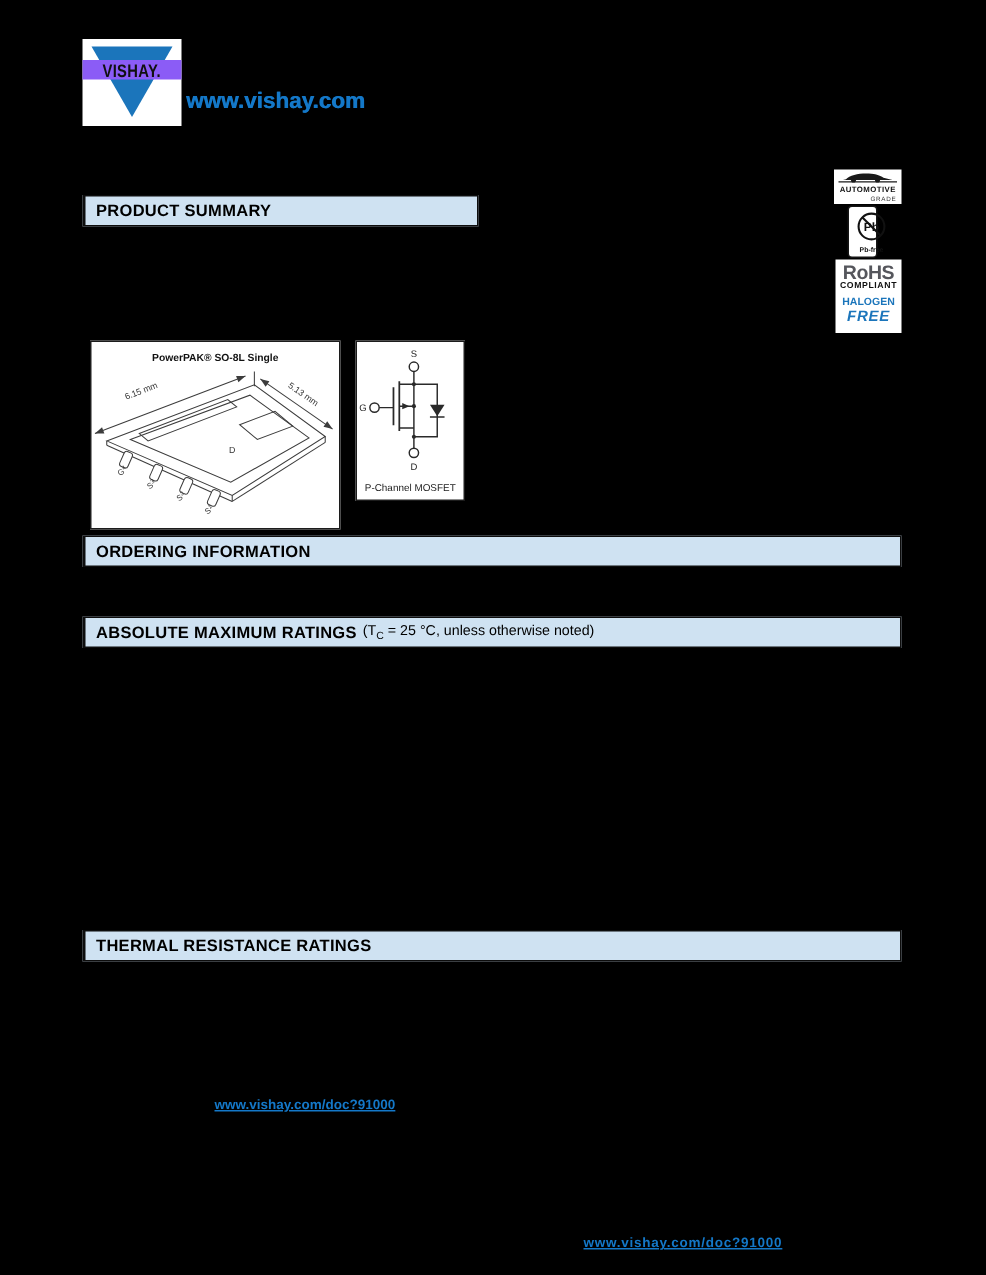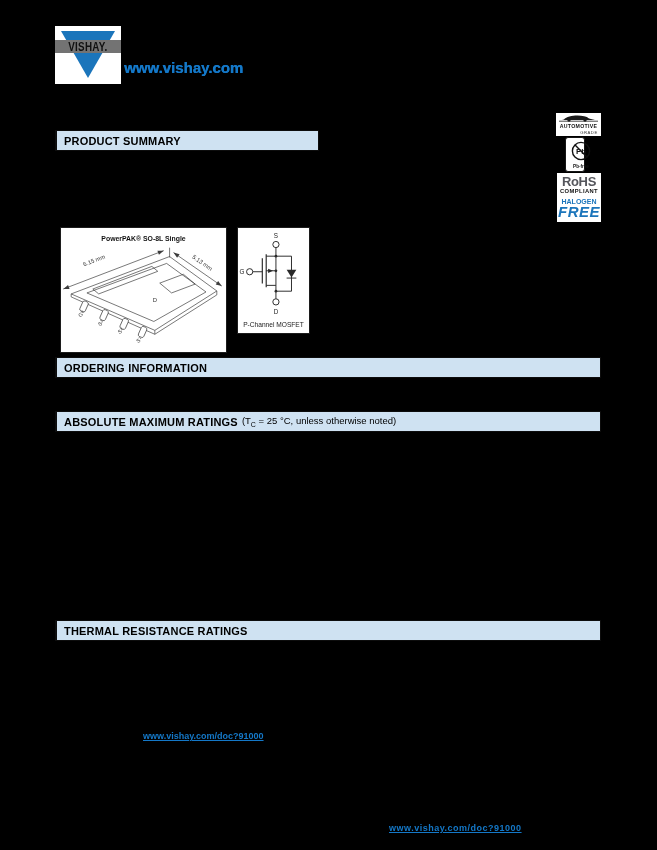--- a/index.html
+++ b/index.html
@@ -4,21 +4,21 @@
 <style>
   html,body{margin:0;padding:0;background:#000;}
   #page{position:relative;width:657px;height:850px;background:#000;
         font-family:"Liberation Sans",sans-serif;overflow:hidden;}
 
   
   .logo-box{position:absolute;left:55px;top:26px;width:66px;height:58px;background:#fff;}
   .logo-tri{position:absolute;left:6px;top:5px;width:0;height:0;
             border-left:27px solid transparent;border-right:27px solid transparent;
             border-top:47px solid #1b75bb;}
-  .logo-band{position:absolute;left:0;top:14px;width:100%;height:13px;background:#737373;
+  .logo-band{position:absolute;left:0;top:14px;width:100%;height:13px;background:#8b5cf6;
              display:flex;align-items:center;justify-content:center;}
   .logo-text{font-size:12px;font-weight:700;color:#101010;transform:scaleX(.82);
              letter-spacing:.3px;white-space:nowrap;}
   .site-link{position:absolute;left:124px;top:59px;font-size:15px;font-weight:700;
              color:#1478c8;text-decoration:none;text-shadow:.4px 0 0 #1478c8;}
 
   
   .bar{position:absolute;height:21px;background:#cfe2f2;border:1px solid #0d0d0d;
        border-left-width:2px;box-sizing:border-box;display:flex;align-items:center;
        padding-left:7px;color:#000;white-space:nowrap;}
@@ -38,21 +38,21 @@
   
   .badge-auto{position:absolute;left:556px;top:113px;width:45px;height:23px;background:#fff;}
   .badge-pb{position:absolute;left:565px;top:137px;width:20px;height:35px;background:#fff;
             border:1px solid #151515;border-radius:3px;box-sizing:border-box;}
   .badge-rohs{position:absolute;left:557px;top:173px;width:44px;height:49px;background:#fff;
               text-align:center;overflow:hidden;}
   .rohs-big{font-size:13px;line-height:13px;font-weight:700;color:#55565c;
             letter-spacing:-.3px;margin-top:2px;}
   .rohs-sub{font-size:5.8px;line-height:7px;font-weight:700;color:#111;letter-spacing:.4px;}
   .halogen1{font-size:7px;line-height:8px;font-weight:700;color:#1b75bb;margin-top:3px;}
-  .halogen2{font-size:15px;line-height:11px;font-weight:700;font-style:italic;
+  .halogen2{font-size:10px;line-height:11px;font-weight:700;font-style:italic;
             color:#1b75bb;letter-spacing:.5px;}
 
   
   .doc-link{position:absolute;color:#1478c8;font-weight:700;text-decoration:underline;
             white-space:nowrap;}
   #link-mid{left:143px;top:731px;font-size:9px;}
   #link-bottom{left:389px;top:823px;font-size:9px;letter-spacing:.5px;}
 </style>
 </head>
 <body>

